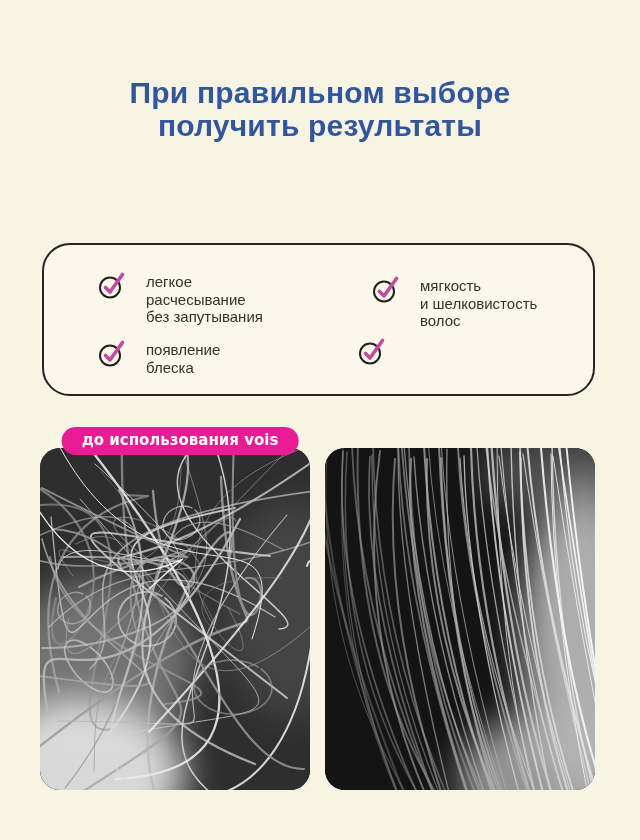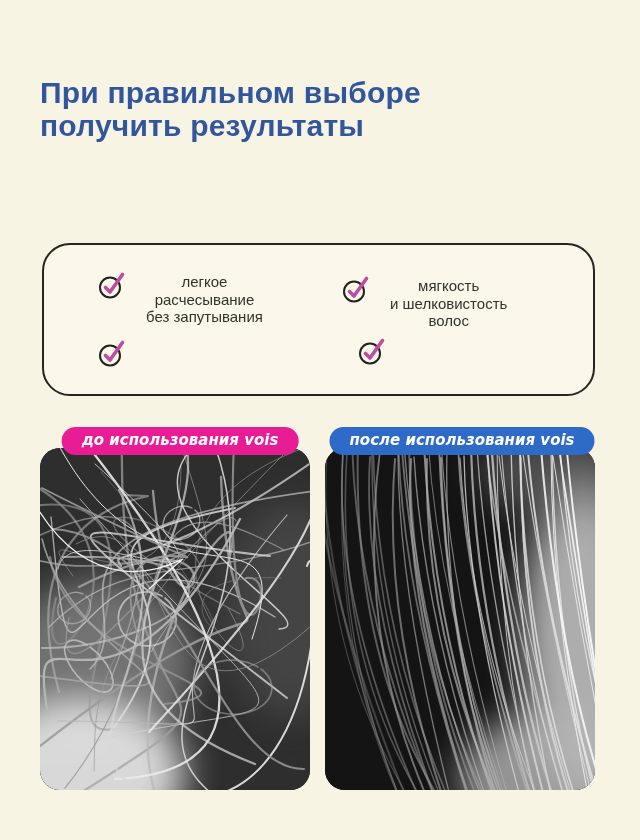--- a/index.html
+++ b/index.html
@@ -4,46 +4,46 @@
 <style>
   html,body{margin:0;padding:0}
   body{
     width:640px;height:840px;position:relative;overflow:hidden;
     background:#f8f4e4;
     font-family:"Liberation Sans",sans-serif;
   }
   .page{position:absolute;inset:0}
   .heading{
     position:absolute;left:40px;top:76px;margin:0;width:560px;
-    color:#32569d;font-size:30px;font-weight:700;line-height:33px;letter-spacing:.2px;
+    color:#32569d;font-size:30px;font-weight:700;line-height:33px;letter-spacing:.2px;text-align:center;
   }
   .heading span{display:block}
   .card{
     position:absolute;left:42px;top:243px;width:553px;height:153px;
-    border:2px solid #26251f;border-radius:28px;background:#fbf8eb;box-sizing:border-box;text-align:center;
+    border:2px solid #26251f;border-radius:28px;background:#fbf8eb;box-sizing:border-box;
   }
   .benefit{position:absolute;display:flex;gap:18px;align-items:flex-start}
   .benefit .txt{
     font-size:15px;line-height:17.5px;color:#32322c;white-space:pre-line;padding-top:3px;
   }
   .b1{left:54px;top:25px}
-  .b2{left:298px;top:29px}
+  .b2{left:328px;top:29px}
   .b3{left:54px;top:93px}
   .b4{left:314px;top:91px}
   .check{width:30px;height:30px;flex:none}
   .photo{
     position:absolute;top:448px;width:270px;height:342px;border-radius:20px;
     overflow:hidden;background:#222;
   }
   .photo svg{display:block;width:100%;height:100%}
   .photo-before{left:40px}
   .photo-after{left:325px}
   .badge{
     position:absolute;top:427px;transform:translateX(-50%);z-index:2;
-    color:#ffffff;font-style:italic;font-weight:700;font-size:15px;
+    color:#ffffff;font-weight:700;font-size:15px;
     font-family:"DejaVu Sans",sans-serif;
     padding:4px 20px 6px;border-radius:15px;white-space:nowrap;
   }
   .badge-before{left:180px;background:#e81d96}
   .badge-after{left:462px;background:#2e6ac8}
 </style>
 </head>
 <body>
 
 <div class="page">
@@ -79,35 +79,36 @@
 волос</span>
     </div>
 
     <div class="benefit b3">
       <span class="check">
         <svg viewBox="0 0 30 30" width="30" height="30">
           <circle cx="12" cy="17.5" r="10" fill="none" stroke="#21211d" stroke-width="2"></circle>
           <path d="M7.5 17.5 L12 22 L24.5 4.5" fill="none" stroke="#c04ba0" stroke-width="3.6" stroke-linecap="round" stroke-linejoin="round"></path>
         </svg>
       </span>
+      <span class="txt">появление
+блеска</span>
     </div>
 
     <div class="benefit b4">
       <span class="check">
         <svg viewBox="0 0 30 30" width="30" height="30">
           <circle cx="12" cy="17.5" r="10" fill="none" stroke="#21211d" stroke-width="2"></circle>
           <path d="M7.5 17.5 L12 22 L24.5 4.5" fill="none" stroke="#c04ba0" stroke-width="3.6" stroke-linecap="round" stroke-linejoin="round"></path>
         </svg>
       </span>
     </div>
 
   </div>
 
   <div class="badge badge-before">до использования vois</div>
-  <div class="badge badge-after">после использования vois</div>
 
   <div class="photo photo-before">
     <svg id="hair-before" viewBox="0 0 270 342" preserveAspectRatio="none">
       <defs>
         <filter id="bf1" x="-60%" y="-60%" width="220%" height="220%">
             <feGaussianBlur stdDeviation="18"></feGaussianBlur>
           </filter>
       </defs>
       <rect width="270" height="342" fill="#2e2e2e"></rect>
       <ellipse cx="60" cy="215" rx="95" ry="85" fill="#8f8f8f" filter="url(#bf1)" opacity="0.7"></ellipse>

